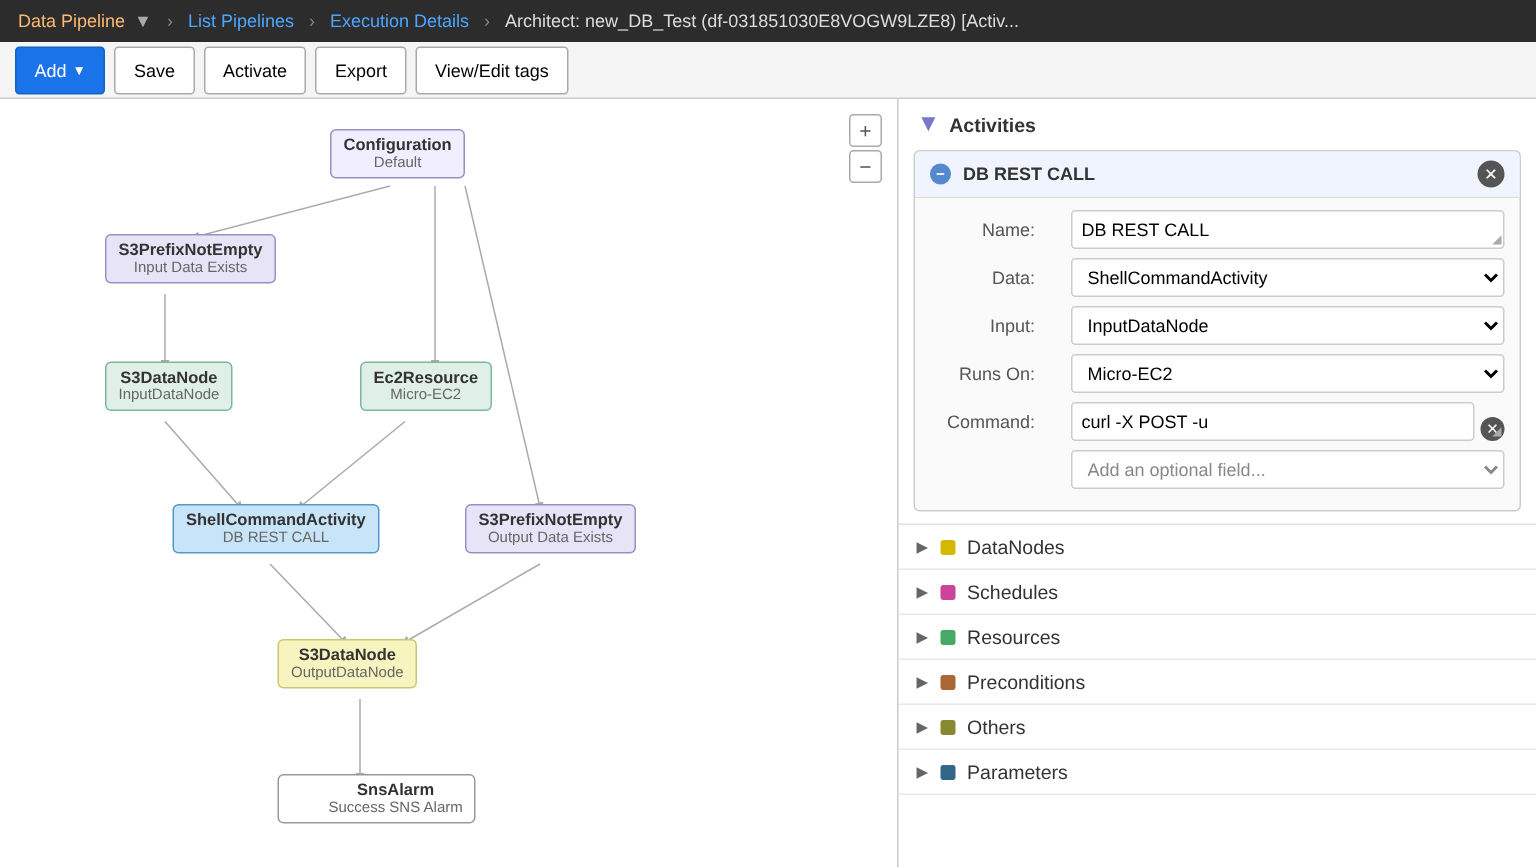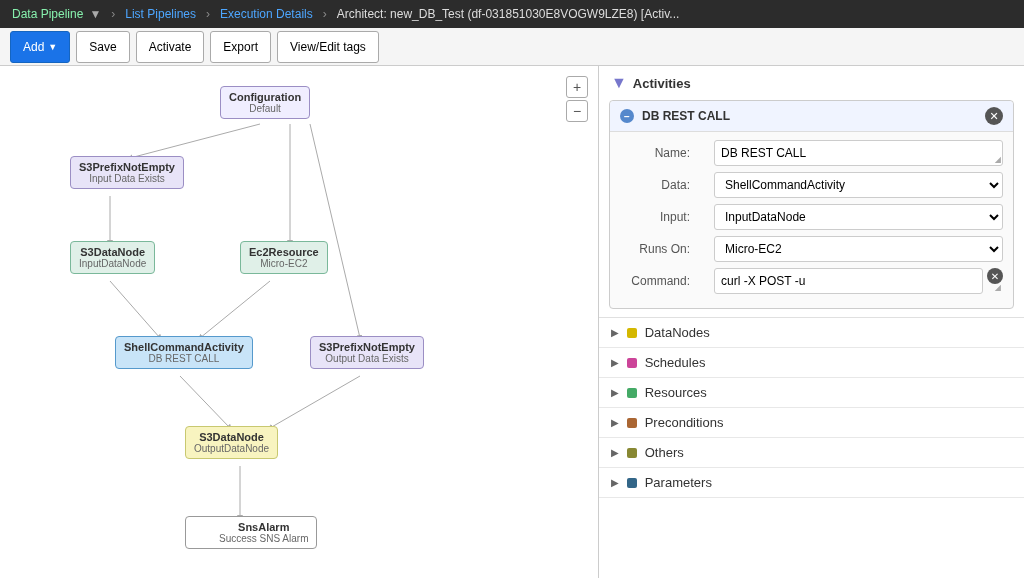--- a/index.html
+++ b/index.html
@@ -9,21 +9,21 @@
     .top-bar {
       background: #2c2c2c;
       color: #fff;
       height: 28px;
       display: flex;
       align-items: center;
       padding: 0 12px;
       gap: 6px;
       font-size: 12px;
     }
-    .top-bar .breadcrumb-item { color: #86efac; }
+    .top-bar .breadcrumb-item { color: #fdba74; }
     .top-bar .breadcrumb-link { color: #4da6ff; cursor: pointer; }
     .top-bar .breadcrumb-sep { color: #888; margin: 0 4px; }
     .top-bar .breadcrumb-current { color: #4da6ff; }
     .top-bar .breadcrumb-title { color: #ddd; }
 
     
     .toolbar {
       background: #f5f5f5;
       border-bottom: 1px solid #ccc;
       height: 38px;
@@ -244,21 +244,21 @@
       position: absolute;
       bottom: 2px;
       right: 2px;
       color: #aaa;
       font-size: 8px;
     }
     .command-input-wrapper {
       flex: 1;
       position: relative;
       display: flex;
-      align-items: flex-start;
+      align-items: flex-end;
       gap: 4px;
     }
     .command-input {
       flex: 1;
       height: 26px;
       border: 1px solid #ccc;
       border-radius: 3px;
       padding: 0 6px;
       font-size: 12px;
     }
@@ -456,20 +456,26 @@
 
           <div class="form-row">
             <div class="form-label">Command:</div>
             <div class="command-input-wrapper">
               <input type="text" class="command-input" value="curl -X POST -u" style="">
               <span class="input-resize-icon" style="color:#aaa;font-size:8px;">◢</span>
               <div class="command-clear">✕</div>
             </div>
           </div>
 
+          <div class="form-row">
+            <div class="form-label"></div>
+            <select class="optional-select">
+              <option>Add an optional field...</option>
+            </select>
+          </div>
         </div>
       </div>
     </div>
 
     <div id="sections-container">
         <div class="collapse-section">
     <div class="collapse-header">
       <span class="collapse-arrow">▶</span>
       <span class="collapse-icon" style="background:#d4b800;"></span>
       <span>DataNodes</span>

